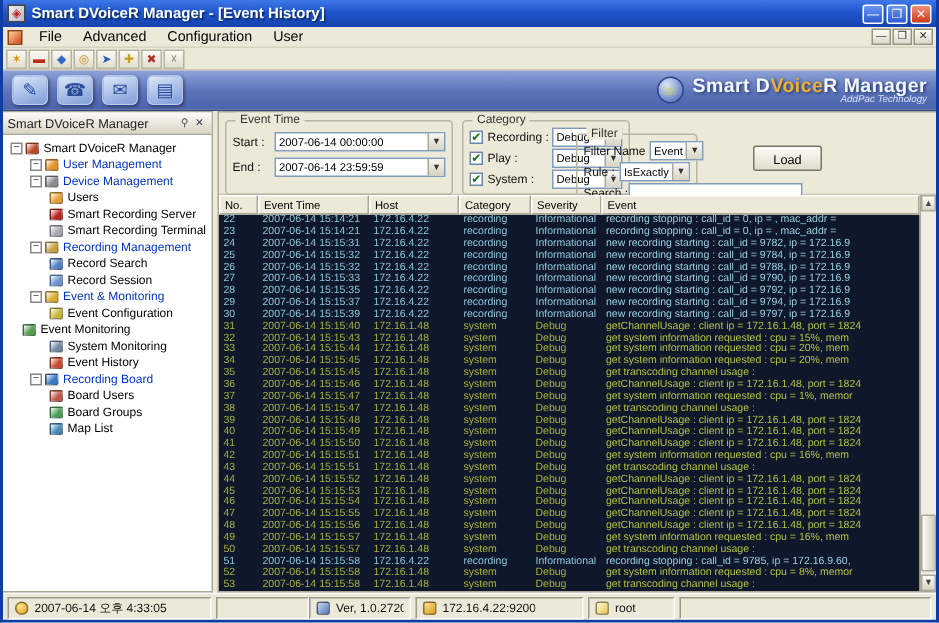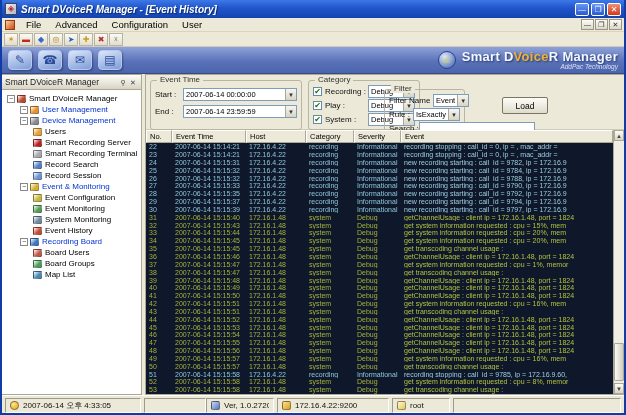--- a/index.html
+++ b/index.html
@@ -6,21 +6,21 @@
   html,body { background:#7a96df; font-family:"Liberation Sans", sans-serif; }
   #app { position:relative; width:626px; height:415px; background:#ece9d8;
          border:2px solid #0f3ca5; border-top:none; overflow:hidden; }
 
   
   .titlebar { height:18px; background:linear-gradient(180deg,#3d78e8 0%,#2056cc 45%,#1443ae 100%);
     display:flex; align-items:center; padding:0 3px; color:#fff; }
   .titlebar .app-ico { width:12px; height:12px; background:linear-gradient(135deg,#f0f0f0,#b0b8c8);
     border:1px solid #444; margin-right:4px; font-size:8px; line-height:10px; text-align:center; color:#c02020; }
   .titlebar .t-text { font-size:10px; font-weight:bold; flex:1;
-    text-shadow:1px 1px 1px #0a2a6a; white-space:nowrap; overflow:hidden;font-style:italic; }
+    text-shadow:1px 1px 1px #0a2a6a; white-space:nowrap; overflow:hidden; }
   .winbtn { width:14px; height:13px; margin-left:2px; border:1px solid #fff;
     border-radius:2px; font-size:8px; line-height:11px; text-align:center; color:#fff;
     background:linear-gradient(180deg,#6a96f0,#2a5ad0); }
   .winbtn.close { background:linear-gradient(180deg,#f09078,#d03818); }
 
   
   .menubar { height:14px; background:#ece9d8; display:flex; align-items:center;
     border-bottom:1px solid #d8d4c0; padding:0 2px; }
   .menubar .app-ico2 { width:10px; height:10px; margin:0 4px 0 1px;
     background:linear-gradient(135deg,#f8d0a0,#d04818); border:1px solid #904010; }
@@ -207,38 +207,43 @@
             <span class="lbl" style="color: rgb(0, 0, 0);">Users</span>
           </div>
           <div class="tree-row" style="padding-left: 31px;">
             <span class="tw-ico" style="background: linear-gradient(135deg, rgb(255, 255, 255) 0%, rgb(192, 32, 32) 60%);"></span>
             <span class="lbl" style="color: rgb(0, 0, 0);">Smart Recording Server</span>
           </div>
           <div class="tree-row" style="padding-left: 31px;">
             <span class="tw-ico" style="background: linear-gradient(135deg, rgb(255, 255, 255) 0%, rgb(168, 168, 176) 60%);"></span>
             <span class="lbl" style="color: rgb(0, 0, 0);">Smart Recording Terminal</span>
           </div>
+          <div class="tree-row" style="padding-left: 18px;">
+            <span class="tw-box">−</span>
+            <span class="tw-ico" style="background: linear-gradient(135deg, rgb(255, 255, 255) 0%, rgb(200, 160, 64) 60%);"></span>
+            <span class="lbl" style="color: rgb(0, 51, 204);">Recording Management</span>
+          </div>
           <div class="tree-row" style="padding-left: 31px;">
             <span class="tw-ico" style="background: linear-gradient(135deg, rgb(255, 255, 255) 0%, rgb(80, 128, 200) 60%);"></span>
             <span class="lbl" style="color: rgb(0, 0, 0);">Record Search</span>
           </div>
           <div class="tree-row" style="padding-left: 31px;">
             <span class="tw-ico" style="background: linear-gradient(135deg, rgb(255, 255, 255) 0%, rgb(106, 148, 212) 60%);"></span>
             <span class="lbl" style="color: rgb(0, 0, 0);">Record Session</span>
           </div>
           <div class="tree-row" style="padding-left: 18px;">
             <span class="tw-box">−</span>
             <span class="tw-ico" style="background: linear-gradient(135deg, rgb(255, 255, 255) 0%, rgb(216, 176, 48) 60%);"></span>
             <span class="lbl" style="color: rgb(0, 51, 204);">Event &amp; Monitoring</span>
           </div>
           <div class="tree-row" style="padding-left: 31px;">
             <span class="tw-ico" style="background: linear-gradient(135deg, rgb(255, 255, 255) 0%, rgb(200, 184, 56) 60%);"></span>
             <span class="lbl" style="color: rgb(0, 0, 0);">Event Configuration</span>
           </div>
-          <div class="tree-row" style="padding-left: 31px;">
+          <div class="tree-row" style="padding-left: 13px;">
             <span class="tw-ico" style="background: linear-gradient(135deg, rgb(255, 255, 255) 0%, rgb(80, 160, 80) 60%);"></span>
             <span class="lbl" style="color: rgb(0, 0, 0);">Event Monitoring</span>
           </div>
           <div class="tree-row" style="padding-left: 31px;">
             <span class="tw-ico" style="background: linear-gradient(135deg, rgb(255, 255, 255) 0%, rgb(112, 136, 160) 60%);"></span>
             <span class="lbl" style="color: rgb(0, 0, 0);">System Monitoring</span>
           </div>
           <div class="tree-row" style="padding-left: 31px;">
             <span class="tw-ico" style="background: linear-gradient(135deg, rgb(255, 255, 255) 0%, rgb(200, 72, 48) 60%);"></span>
             <span class="lbl" style="color: rgb(0, 0, 0);">Event History</span>

